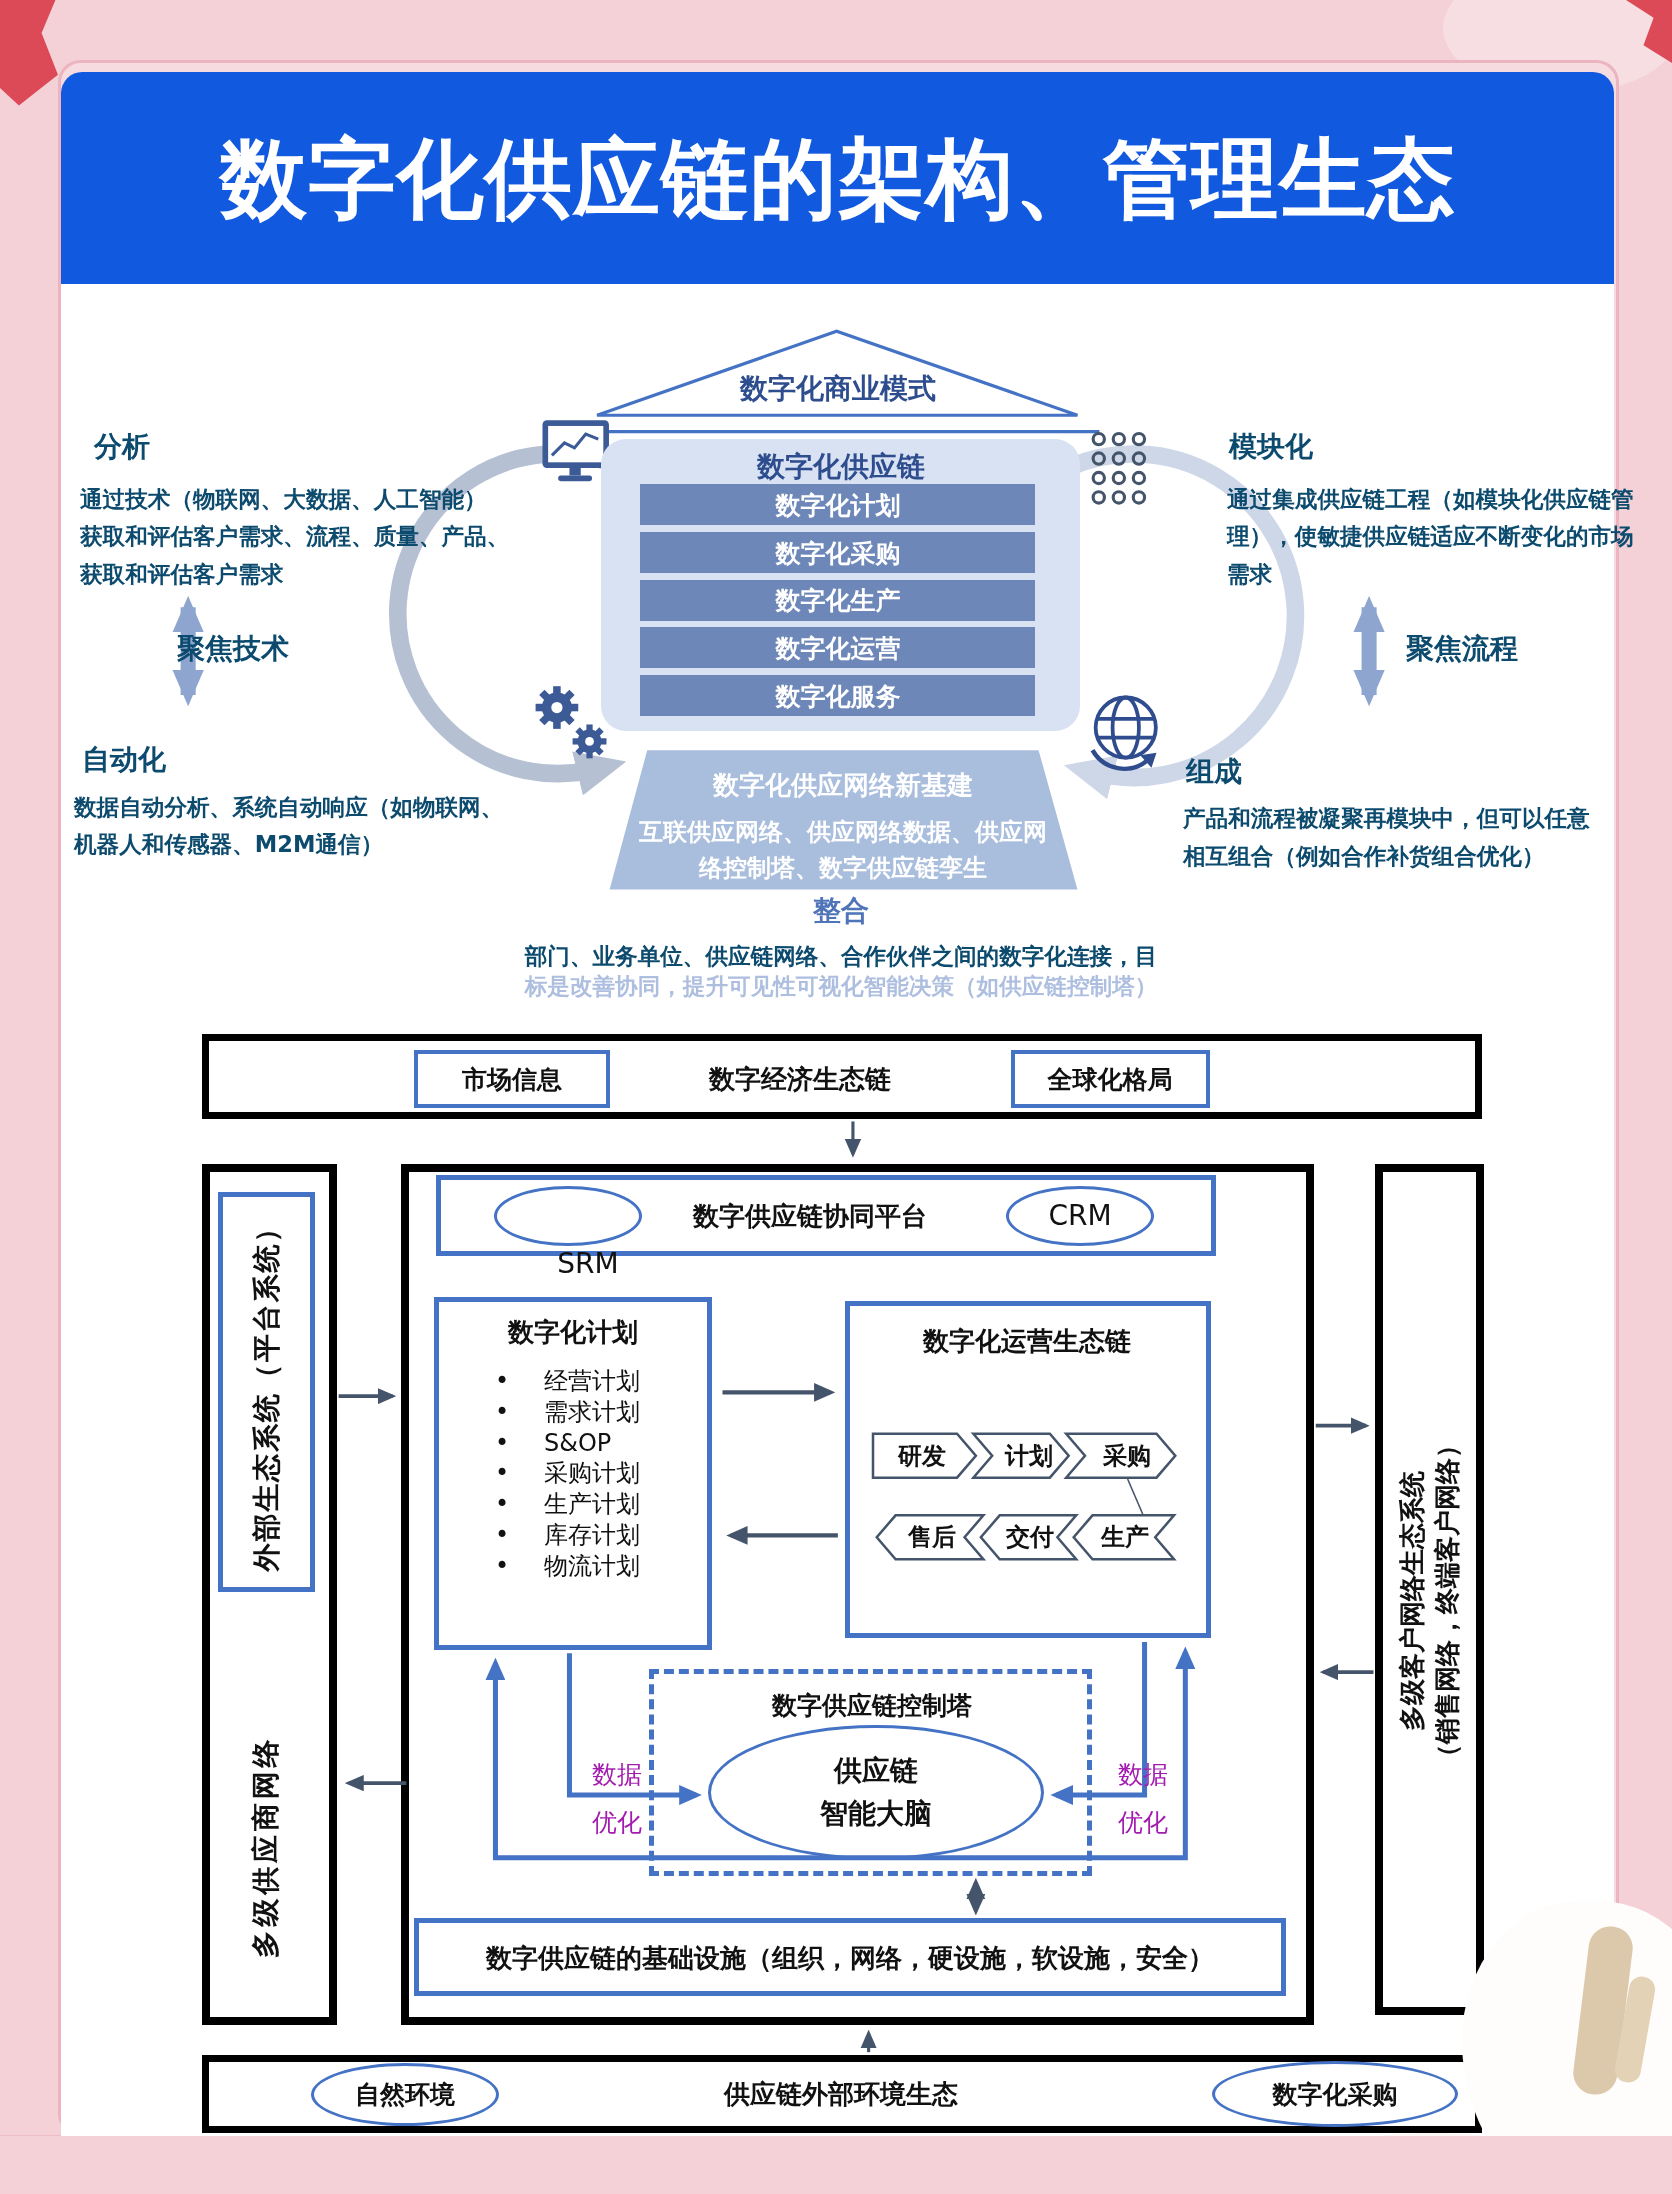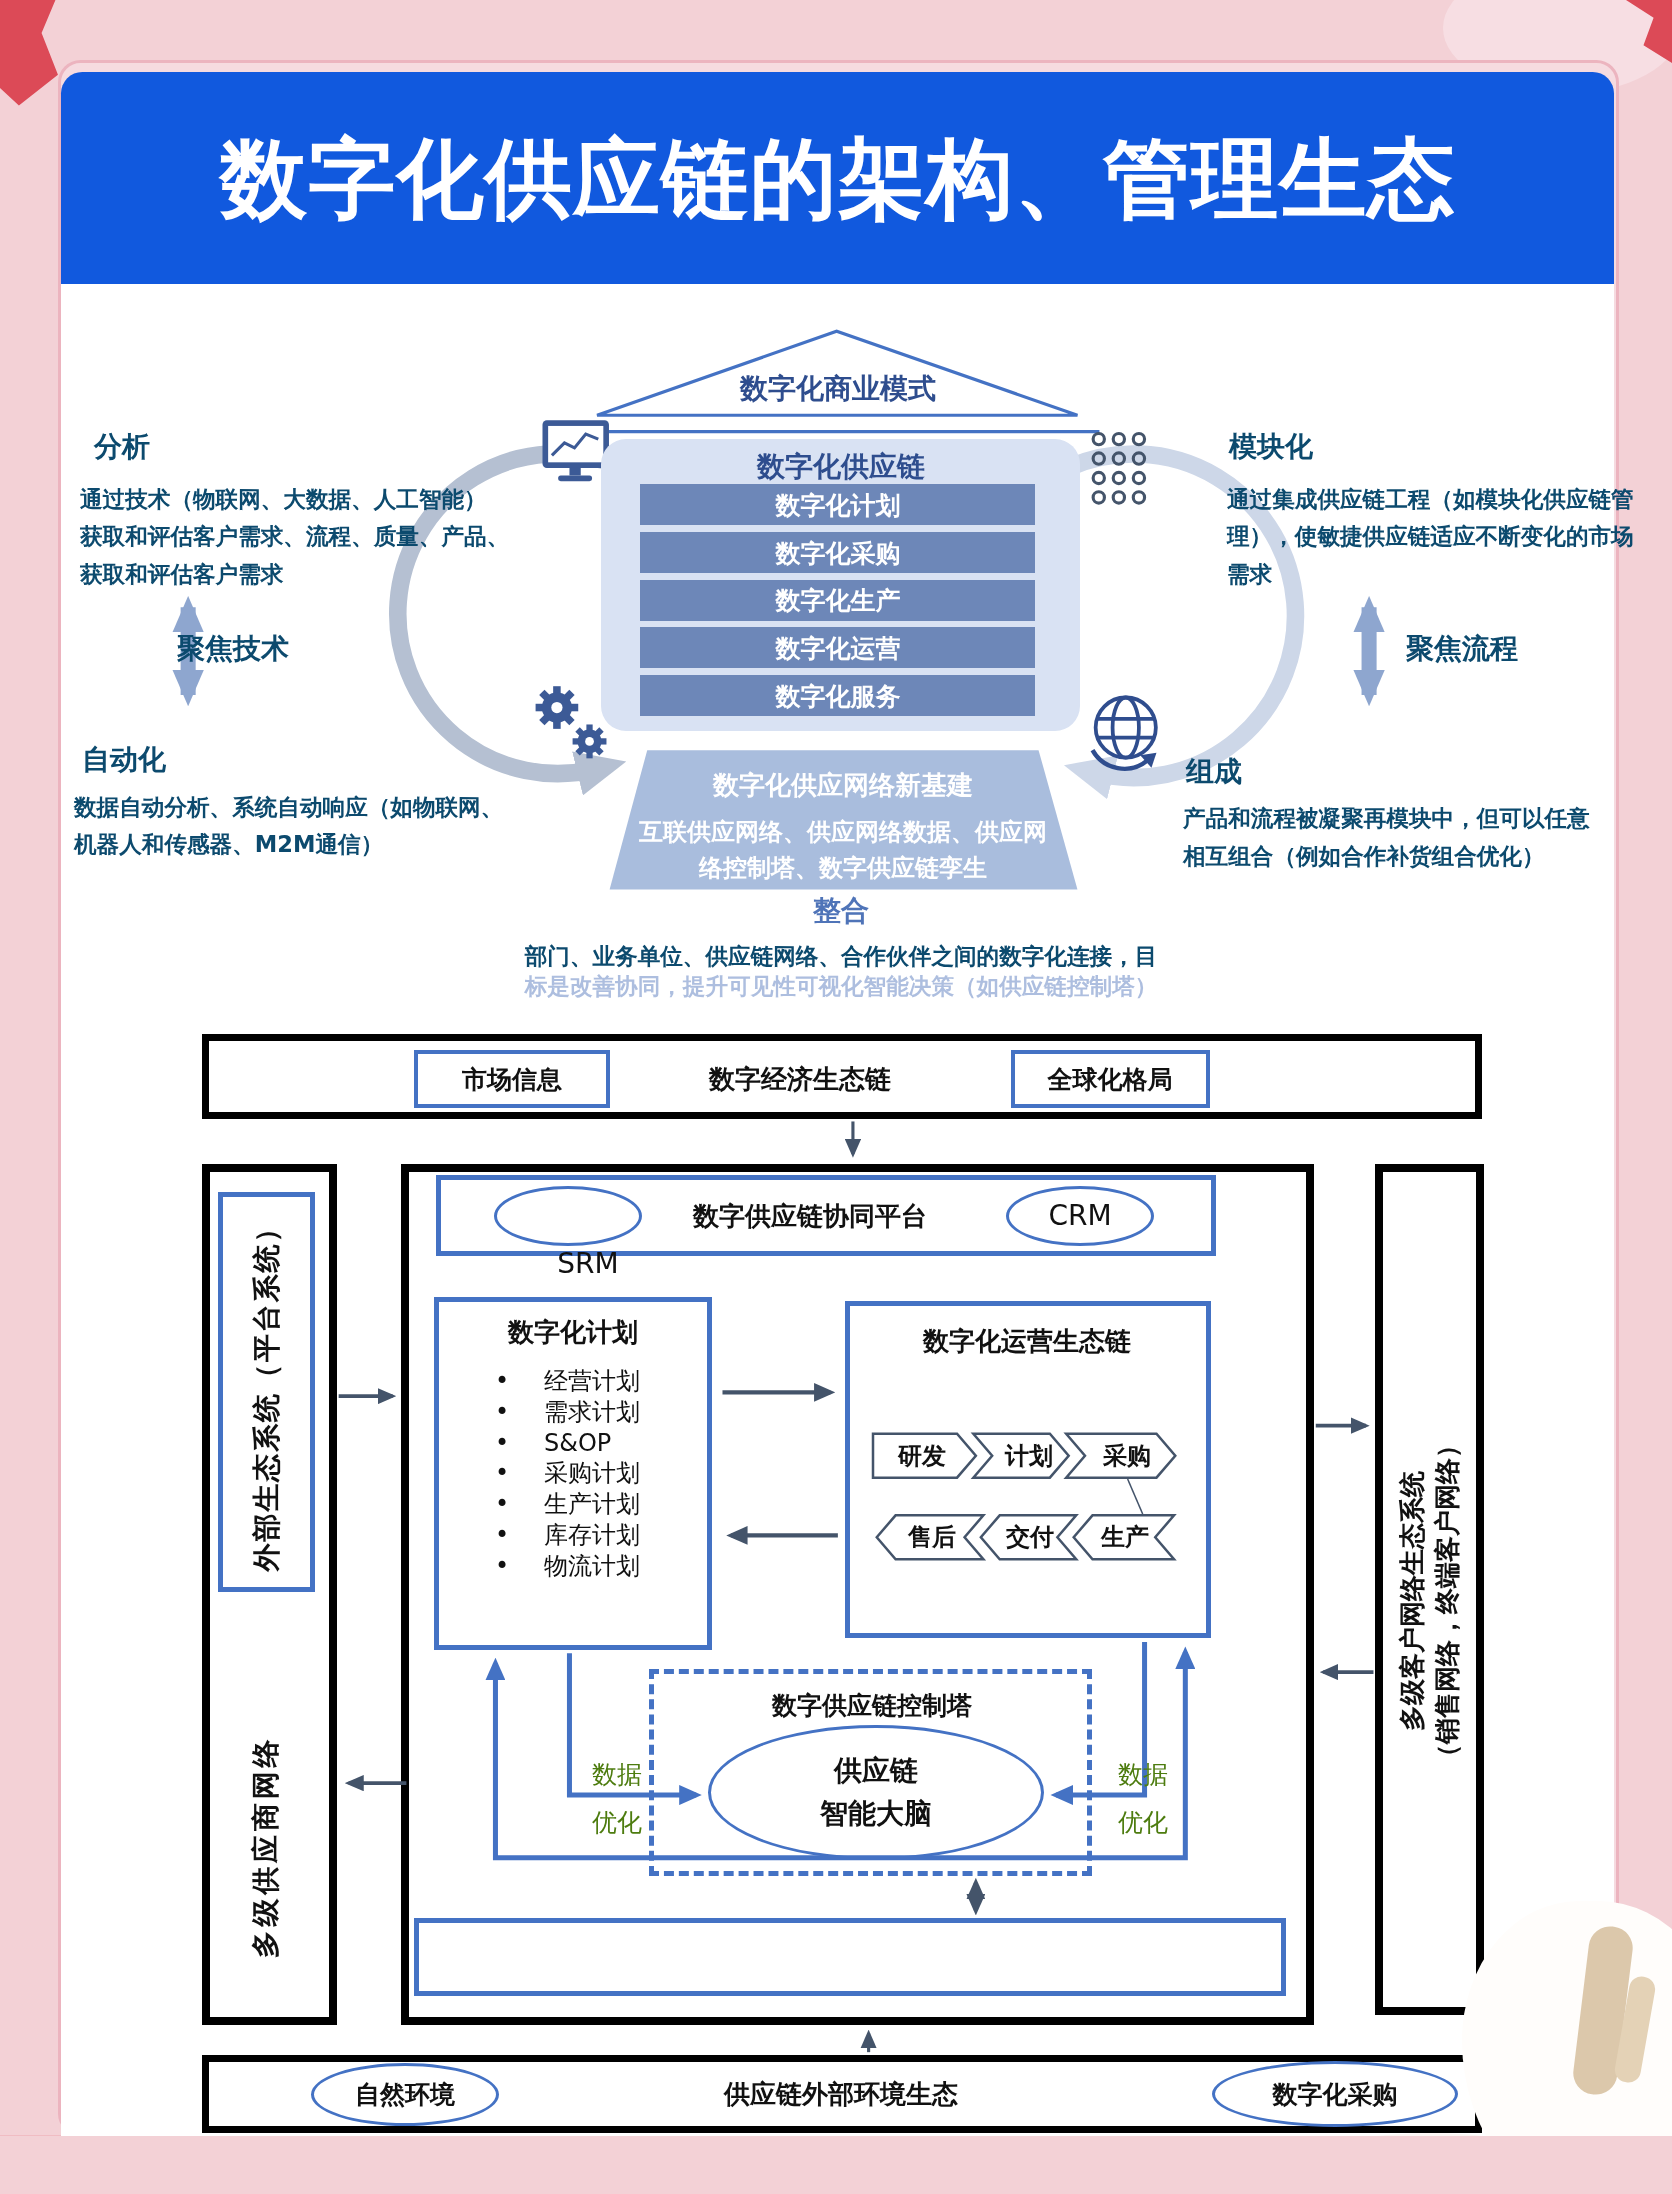--- a/index.html
+++ b/index.html
@@ -12,21 +12,21 @@
   .box{position:absolute;background:#fff;box-sizing:border-box;}
   .bblack{border:8.2px solid #000;}
   .bblack12{border:7.5px solid #000;}
   .bblue{border:5.6px solid #4472c4;}
   .bblue7{border:4.4px solid #4472c4;}
   .ell{position:absolute;border:3.8px solid #4472c4;border-radius:50%;background:#fff;box-sizing:border-box;}
   .bar{position:absolute;background:#6d87b8;}.f36{font-size:22.6px}.f38{font-size:24px}.f40{font-size:25px}
   .f42{font-size:26px}.f44{font-size:28px}
   .w6{font-weight:600}.w7{font-weight:700}
   .navy{color:#2e4d8e}.blue{color:#4f74b8}.side{color:#0c4a6e}.white{color:#fff}
-  .gray{color:#4d7c0f}.black{color:#111}
+  .gray{color:#a21caf}.black{color:#111}
   .faded{color:rgba(91,126,192,0.5);}
   svg{position:absolute;left:0;top:0;}
   .z0{z-index:0}.z1{z-index:1}.z2{z-index:2}.z3{z-index:3}
 </style>
 </head>
 <body>
 
 <div id="stage">
 
   <div class="abs z0" style="left:0;top:0;width:63px;height:110px;background:#dc4a57;clip-path:polygon(0 0,88% 0,66% 30%,92% 68%,30% 96%,0 80%);"></div>
@@ -269,20 +269,21 @@
     <div class="t black f38 w6" style="left:1125px;top:1537px;">生产</div>
 
     <div class="t black f40 w6" style="left:872px;top:1705px;">数字供应链控制塔</div>
     <div class="t black f44 w7" style="left:876px;top:1771px;">供应链</div>
     <div class="t black f44 w7" style="left:876px;top:1814px;">智能大脑</div>
     <div class="t gray f40" style="left:617px;top:1774px;">数据</div>
     <div class="t gray f40" style="left:617px;top:1822px;">优化</div>
     <div class="t gray f40" style="left:1143px;top:1774px;">数据</div>
     <div class="t gray f40" style="left:1143px;top:1822px;">优化</div>
 
+    <div class="t black f42 w6" style="left:850px;top:1958px;">数字供应链的基础设施（组织，网络，硬设施，软设施，安全）</div>
 
     <div class="t black f40 w6" style="left:405px;top:2094px;">自然环境</div>
     <div class="t black f42 w6" style="left:841px;top:2094px;">供应链外部环境生态</div>
     <div class="t black f40 w6" style="left:1335px;top:2094px;">数字化采购</div>
 
     <div class="vt black f44 w6" style="left:267px;top:1392px;letter-spacing:1.9px;">外部生态系统（平台系统）</div>
     <div class="vt black f44 w6" style="left:266px;top:1847px;letter-spacing:3.8px;">多级供应商网络</div>
     <div class="abs" style="left:1430px;top:1601px;transform:translate(-50%,-50%) rotate(-90deg);">
       <div style="font-size:26px;font-weight:600;color:#111;text-align:center;line-height:1.35;white-space:nowrap;">
         <div>多级客户网络生态系统</div>

